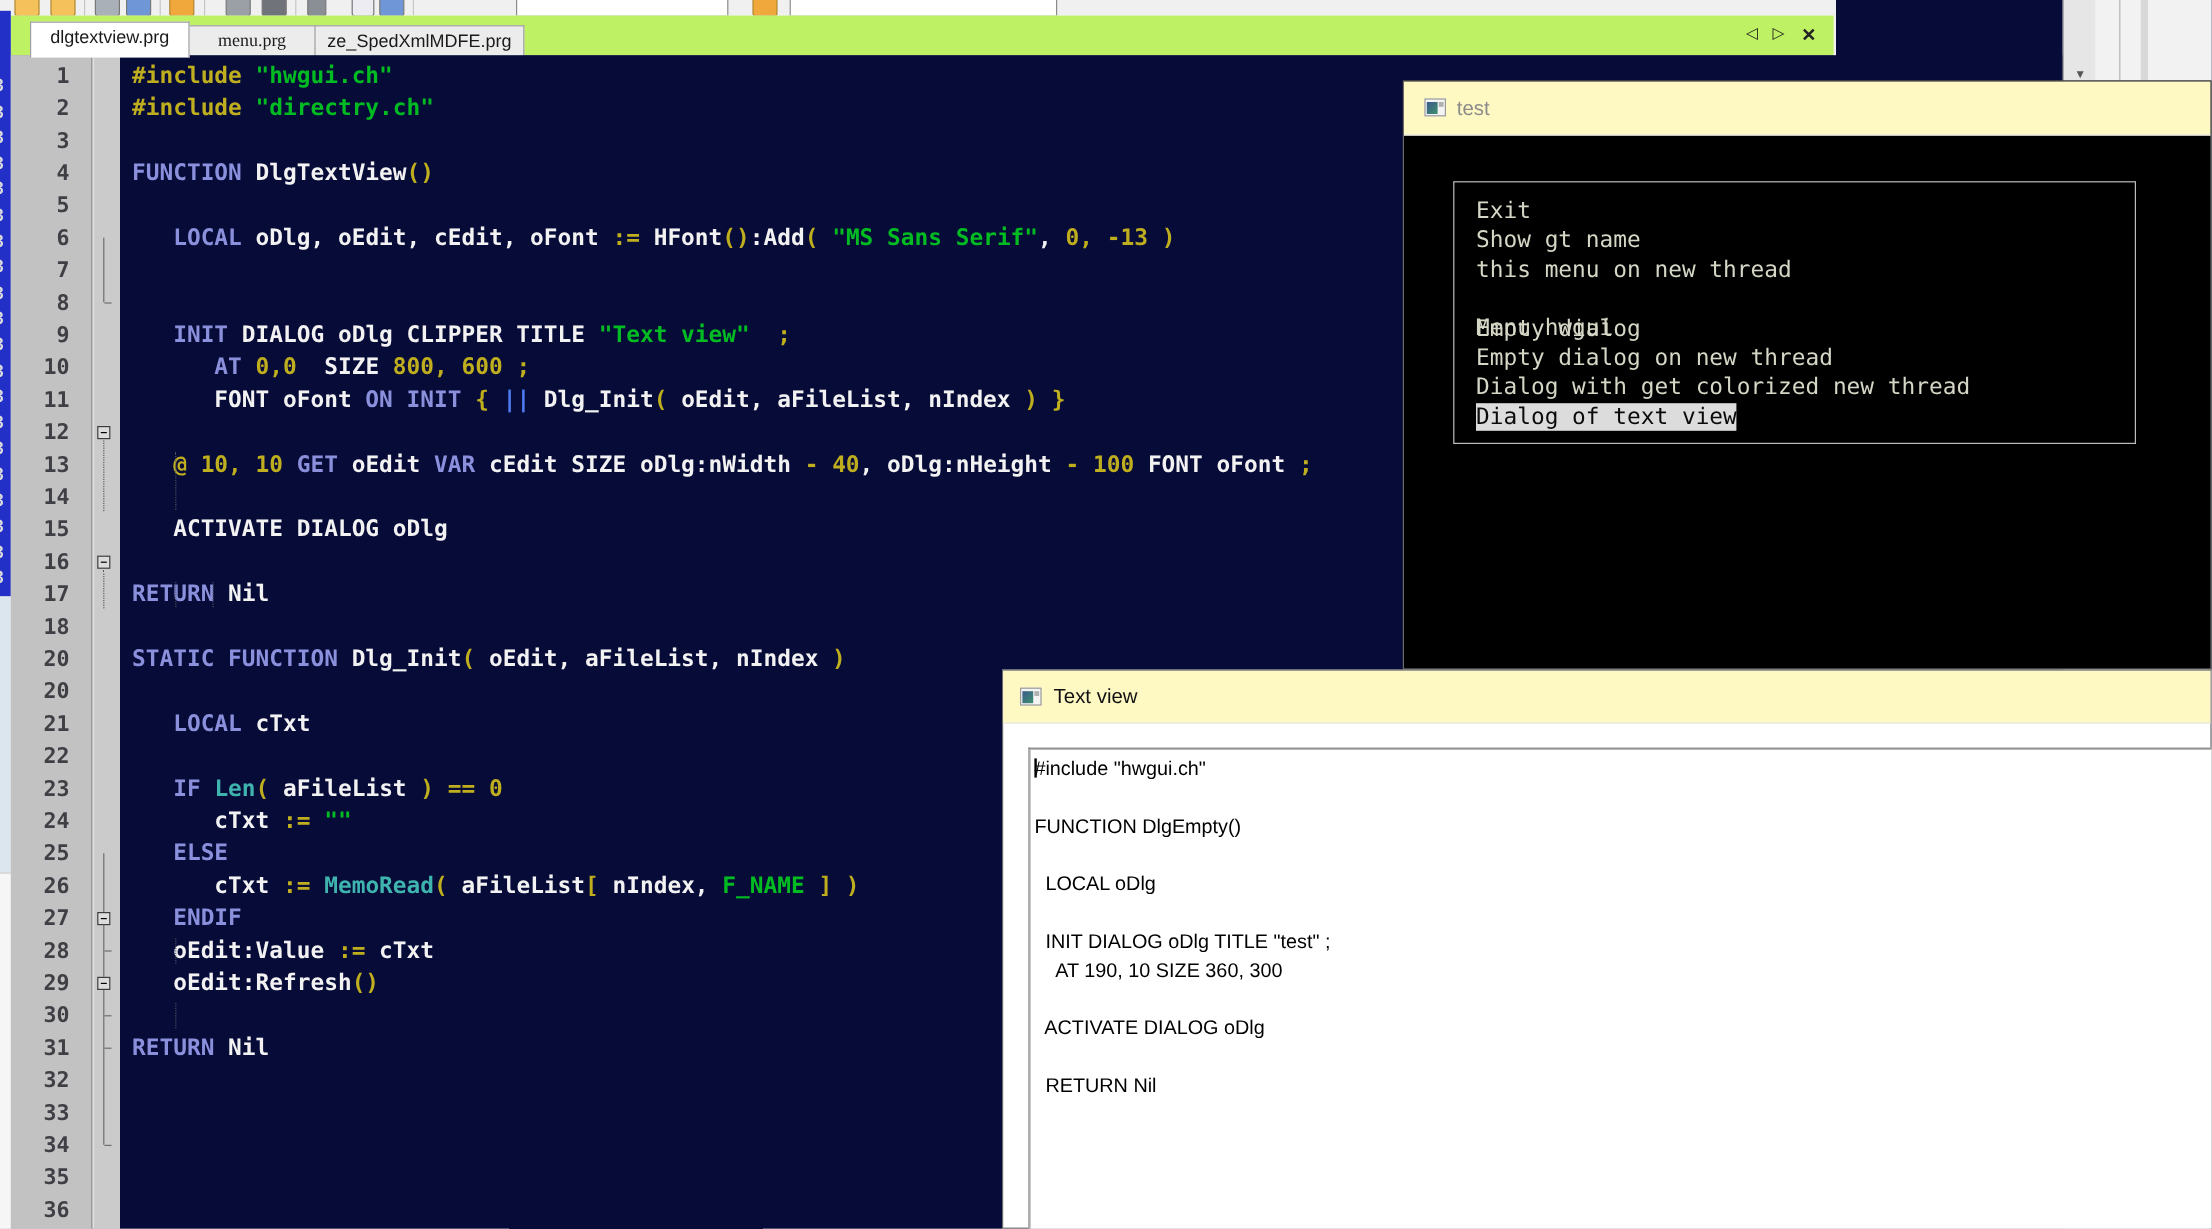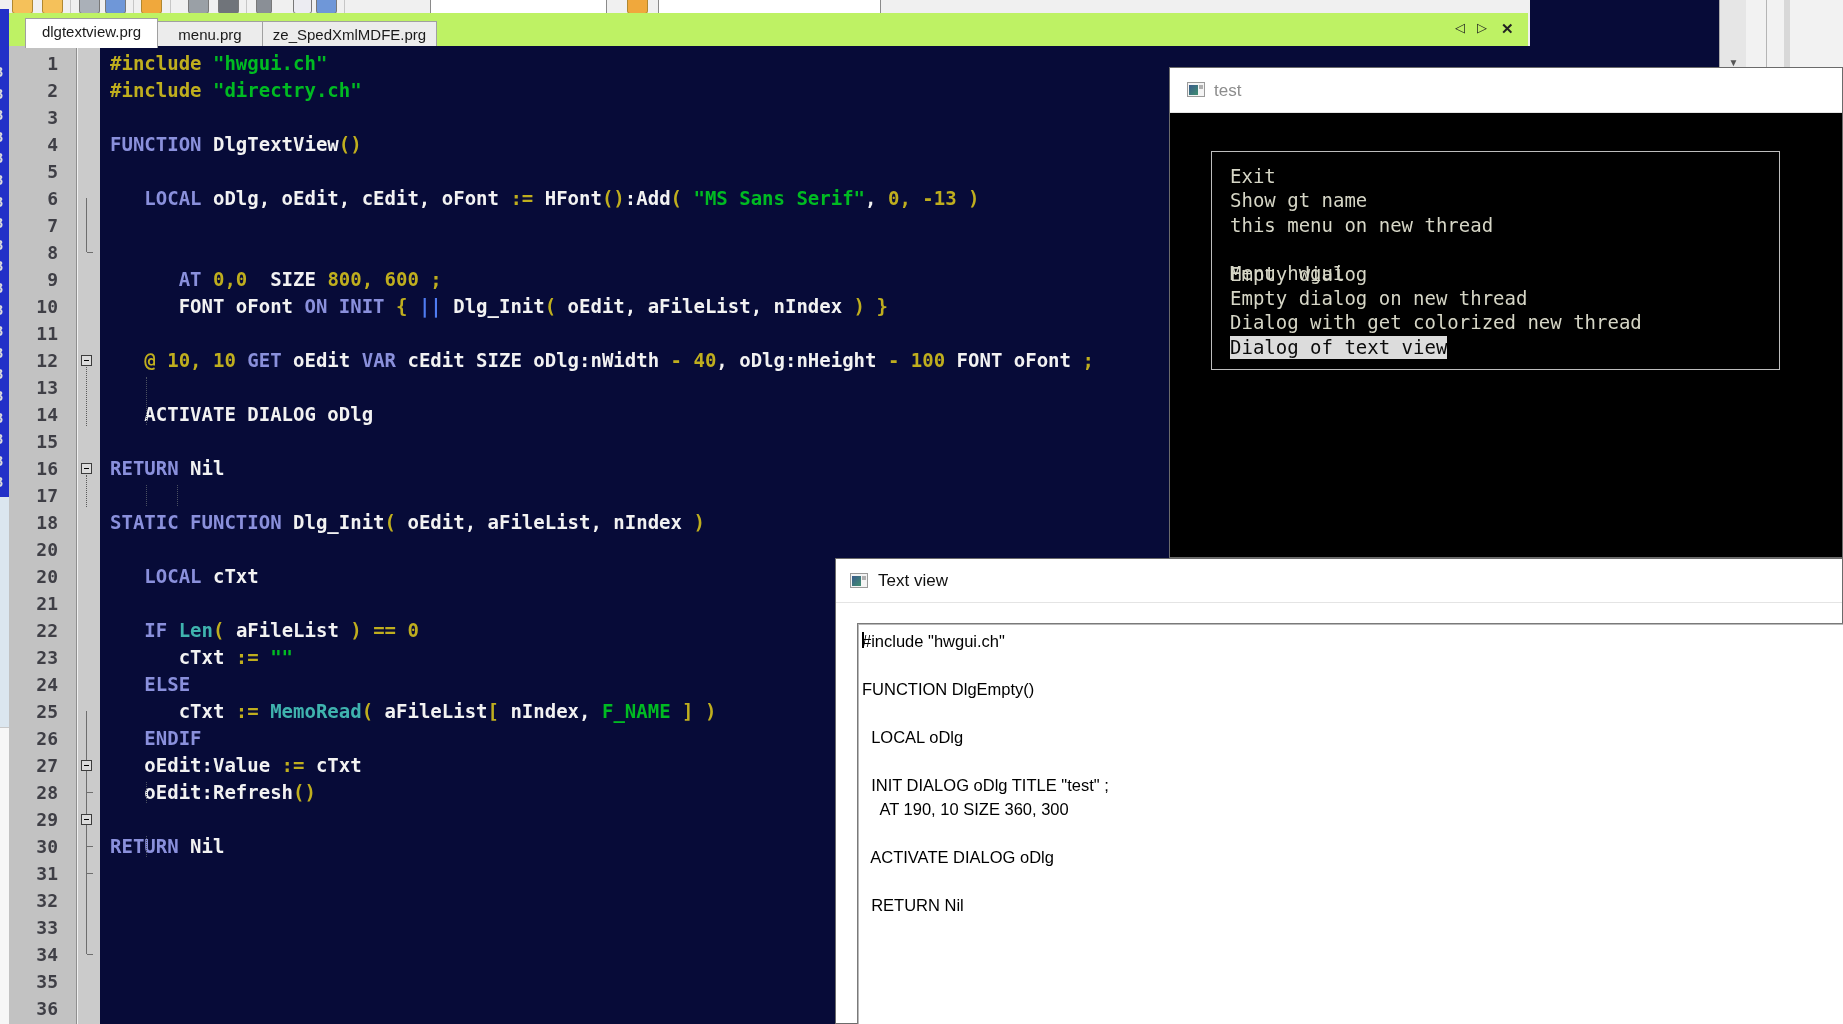--- a/index.html
+++ b/index.html
@@ -50,21 +50,21 @@
   
   #nr-navy{left:1530px;top:0;width:189px;height:67px;background:#070b38;}
   #scrollcol{left:1719px;top:0;width:27px;height:68px;background:#e6e6e6;border-left:1px solid #aaa;border-right:1px solid #aaa;}
   #scrollcol .arr{position:absolute;bottom:0;left:0;width:100%;text-align:center;font-size:10px;color:#555;}
   #nr-white{left:1746px;top:0;width:97px;height:67px;background:#f2f2f2;}
   #nr-line1{left:1766px;top:0;width:1px;height:67px;background:#b5b5b5;}
   #nr-line2{left:1784px;top:0;width:6px;height:67px;background:#d8d8d8;}
 
   
   .win{box-sizing:border-box;border:1px solid #6b6b6b;}
-  .titlebar{position:absolute;left:0;top:0;width:100%;background:#ffffff;box-sizing:border-box;
+  .titlebar{position:absolute;left:0;top:0;width:100%;background:#fef9c3;box-sizing:border-box;
             border-bottom:1px solid #e4e4e4;}
   .win-ico{position:absolute;width:18px;height:15px;background:#f4f4f4;border:1px solid #9a9a9a;box-sizing:border-box;}
   .win-ico .pane-l{position:absolute;left:1px;top:2px;width:9px;height:10px;
                    background:linear-gradient(135deg,#3a5a8c 0%,#3f8f6f 100%);}
   .win-ico .pane-r{position:absolute;left:11px;top:2px;width:4px;height:4px;background:#b0b0b0;}
   .title-label{position:absolute;font-size:17px;}
 
   
   #testwin{left:1169px;top:67px;width:674px;height:491px;background:#000;z-index:5;}
   #testwin .titlebar{height:45px;}
@@ -106,21 +106,21 @@
   <div class="tb-ico gray" style="left:293px;width:17px;background:#ececf2;"></div>
   <div class="tb-ico gray" style="left:316px;background:#6f97d8;"></div>
   <div class="tb-sep" style="left:344px;"></div>
   <div class="tb-box" style="left:430px;width:175px;"></div>
   <div class="tb-ico" style="left:627px;background:#f0a83c;"></div>
   <div class="tb-box" style="left:658px;width:221px;"></div>
 </div>
 
 <div id="tabbar" class="abs">
   <div class="tab active" style="left:16px;width:131px;">dlgtextview.prg</div>
-  <div class="tab" style="left:147px;width:106px;">menu.prg</div>
+  <div class="tab" style="left:147px;width:106px;font-family:Liberation Serif, serif;">menu.prg</div>
   <div class="tab" style="left:253px;width:173px;">ze_SpedXmlMDFE.prg</div>
   <div class="tabnav" style="left:1446px;">◁</div>
   <div class="tabnav" style="left:1468px;">▷</div>
   <div class="tabnav" style="left:1492px;font-size:15px;font-weight:bold;">✕</div>
 </div>
 
 <div id="bluestrip" class="abs">
     <span class="edge-digit" style="top: 55px;">3</span>
     <span class="edge-digit" style="top: 76.6px;">3</span>
     <span class="edge-digit" style="top: 98.2px;">3</span>
@@ -186,20 +186,21 @@
 <div id="foldcol" class="abs"></div>
 <div id="code" class="abs">
     <div class="code-line"><span class="c-y">#include </span><span class="c-g">"hwgui.ch"</span></div>
     <div class="code-line"><span class="c-y">#include </span><span class="c-g">"directry.ch"</span></div>
     <div class="code-line"></div>
     <div class="code-line"><span class="c-k">FUNCTION </span><span class="c-w">DlgTextView</span><span class="c-y">()</span></div>
     <div class="code-line"></div>
     <div class="code-line"><span class="c-w">   </span><span class="c-k">LOCAL </span><span class="c-w">oDlg, oEdit, cEdit, oFont </span><span class="c-y">:= </span><span class="c-w">HFont</span><span class="c-y">()</span><span class="c-w">:Add</span><span class="c-y">( </span><span class="c-g">"MS Sans Serif"</span><span class="c-w">, </span><span class="c-y">0, -13 )</span></div>
     <div class="code-line"></div>
     <div class="code-line"></div>
+    <div class="code-line"><span class="c-w">   </span><span class="c-k">INIT </span><span class="c-w">DIALOG oDlg CLIPPER TITLE </span><span class="c-g">"Text view"</span><span class="c-y">  ;</span></div>
     <div class="code-line"><span class="c-w">      </span><span class="c-k">AT </span><span class="c-y">0,0</span><span class="c-w">  SIZE </span><span class="c-y">800, 600 ;</span></div>
     <div class="code-line"><span class="c-w">      FONT oFont </span><span class="c-k">ON INIT </span><span class="c-y">{ </span><span class="c-b">|| </span><span class="c-w">Dlg_Init</span><span class="c-y">( </span><span class="c-w">oEdit, aFileList, nIndex </span><span class="c-y">) }</span></div>
     <div class="code-line"></div>
     <div class="code-line"><span class="c-w">   </span><span class="c-y">@ 10, 10 </span><span class="c-k">GET </span><span class="c-w">oEdit </span><span class="c-k">VAR </span><span class="c-w">cEdit SIZE oDlg:nWidth </span><span class="c-y">- 40</span><span class="c-w">, oDlg:nHeight </span><span class="c-y">- 100 </span><span class="c-w">FONT oFont </span><span class="c-y">;</span></div>
     <div class="code-line"></div>
     <div class="code-line"><span class="c-w">   ACTIVATE DIALOG oDlg</span></div>
     <div class="code-line"></div>
     <div class="code-line"><span class="c-k">RETURN </span><span class="c-w">Nil</span></div>
     <div class="code-line"></div>
     <div class="code-line"><span class="c-k">STATIC FUNCTION </span><span class="c-w">Dlg_Init</span><span class="c-y">( </span><span class="c-w">oEdit, aFileList, nIndex </span><span class="c-y">)</span></div>

